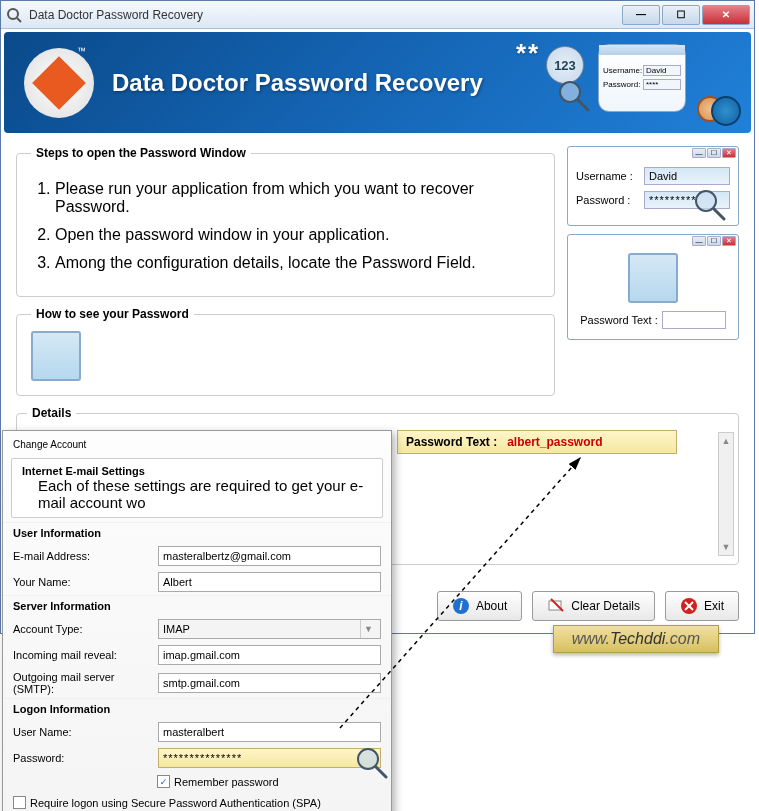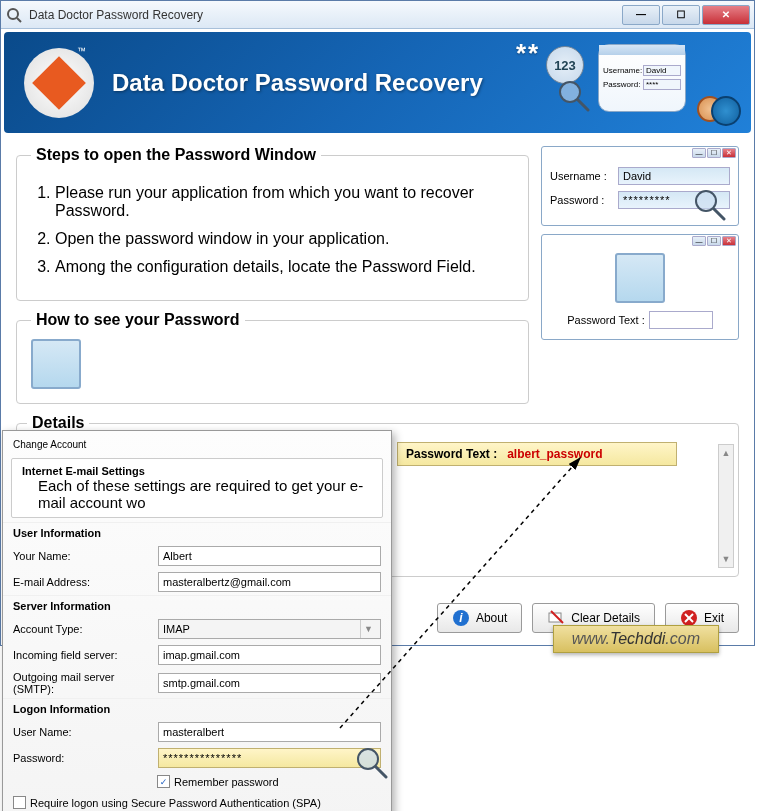--- a/index.html
+++ b/index.html
@@ -37,30 +37,30 @@
 
 .magnifier svg { width:34px; height:34px; }
 
 .content { padding: 10px 15px; }
 .heading { font-weight: bold; margin-bottom: 6px; font-size: 12px; }
 
 .row2 { display: flex; gap: 12px; }
 .left-col { flex: 1; }
 
 fieldset { border: 1px solid #ccc; border-radius: 4px; padding: 10px 14px 14px; margin-bottom: 10px; }
-fieldset legend { font-weight: bold; padding: 0 5px; font-size: 16px; }
+fieldset legend { font-weight: bold; padding: 0 5px; font-size: 12px; }
 
 ol.steps { list-style: decimal; padding-left: 24px; }
 ol.steps li { margin: 10px 0; font-size: 16px; }
 
 .howto-row { display: flex; align-items: center; gap: 18px; }
 .lens-box { width: 50px; height: 50px; background: linear-gradient(#d5e8f5, #b5d8ee); border: 2px solid #88aacc; border-radius: 3px; }
 .drag-hint { background: linear-gradient(#fff8d5,#f5e8a0); border: 1px solid #c0b070; color: #2040a0; padding: 8px 16px; font-size: 12px; border-radius: 2px; }
 
-.right-col { width: 198px; display: flex; flex-direction: column; gap: 8px; }
+.right-col { width: 172px; display: flex; flex-direction: column; gap: 8px; }
 .mini-window { border: 1px solid #8aa8c8; border-radius: 3px; background: #fff; padding: 14px 8px 10px; position: relative; font-size: 11px; }
 .mini-window .mw-bar { position:absolute; top:0; left:0; right:0; height:12px; display:flex; justify-content:flex-end; gap:1px; padding: 1px 2px; }
 .mini-window .mw-btn { width:14px; height:10px; background:linear-gradient(#e8f0f8,#c8d8ea); border:1px solid #aac; border-radius:1px; font-size:7px; display:flex;align-items:center;justify-content:center; }
 .mini-window .mw-btn.cl { background:linear-gradient(#e68088,#c83038); color:#fff; }
 .mw-row { display:flex; align-items:center; margin: 6px 0; }
 .mw-lbl { width: 68px; }
 .mw-fld { flex:1; height:18px; border:1px solid #aac; background: linear-gradient(#d5e8f5,#e8f3fc); padding: 0 4px; line-height:16px; font-size: 11px; }
 .mw-fld.pwd { letter-spacing: 1px; }
 .mw1 { position: relative; }
 .mw1 .magov { position:absolute; right:12px; bottom:2px; }
@@ -266,38 +266,38 @@
   <div class="o-title">Change Account</div>
   <div class="o-section">
     <div class="o-sechead">
       <b>Internet E-mail Settings</b>
       <div class="o-secsub">Each of these settings are required to get your e-mail account wo</div>
     </div>
   </div>
 
   <div class="o-group-title">User Information</div>
   <div class="o-row">
+      <span class="o-lbl">E-mail Address:</span>
+      <div class="o-fld">masteralbertz@gmail.com</div>
+    </div>
+  <div class="o-row">
       <span class="o-lbl">Your Name:</span>
       <div class="o-fld">Albert</div>
-    </div>
-  <div class="o-row">
-      <span class="o-lbl">E-mail Address:</span>
-      <div class="o-fld">masteralbertz@gmail.com</div>
     </div>
 
   <div class="o-group-title">Server Information</div>
   <div class="o-row">
       <span class="o-lbl">Account Type:</span>
     <div class="o-fld sel">
         <span>IMAP</span>
         <span class="arr">▼</span>
       </div>
   </div>
   <div class="o-row">
-      <span class="o-lbl">Incoming field server:</span>
+      <span class="o-lbl">Incoming mail reveal:</span>
       <div class="o-fld">imap.gmail.com</div>
     </div>
   <div class="o-row">
       <span class="o-lbl">Outgoing mail server (SMTP):</span>
       <div class="o-fld">smtp.gmail.com</div>
     </div>
 
   <div class="o-group-title">Logon Information</div>
   <div class="o-row">
       <span class="o-lbl">User Name:</span>

